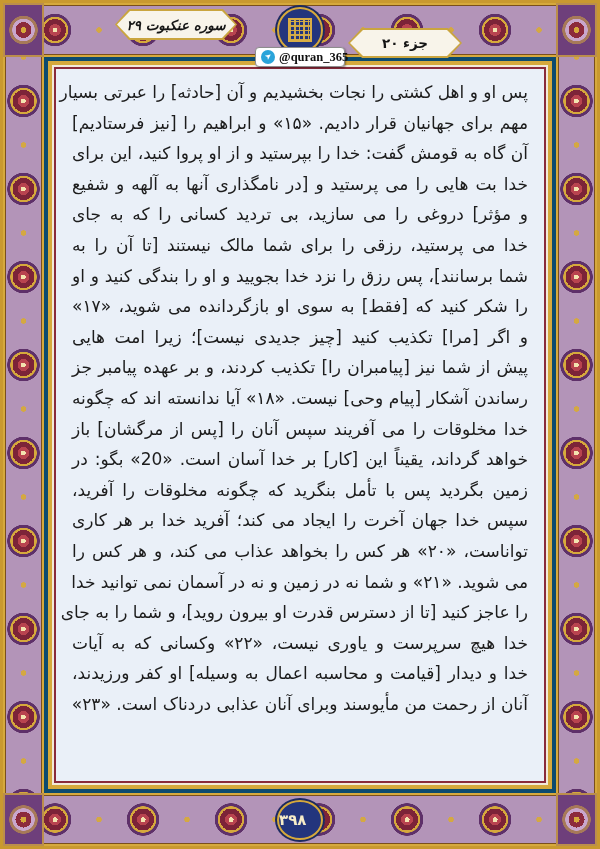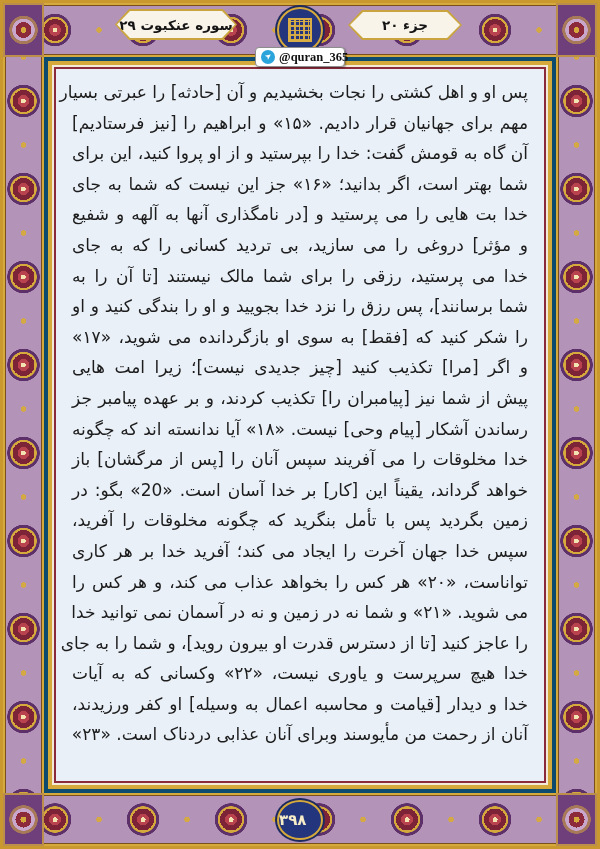--- a/index.html
+++ b/index.html
@@ -62,22 +62,22 @@
     font-family:"DejaVu Sans",sans-serif;
   }
 
   
   .cart{position:absolute;z-index:4;background:#caa53f;
     clip-path:polygon(14px 0,calc(100% - 14px) 0,100% 50%,calc(100% - 14px) 100%,14px 100%,0 50%);}
   .cart-inner{position:absolute;inset:2px;background:#f8f4ea;
     clip-path:polygon(13px 0,calc(100% - 13px) 0,100% 50%,calc(100% - 13px) 100%,13px 100%,0 50%);
     display:flex;align-items:center;justify-content:center;
     font-size:13.5px;font-weight:bold;color:#151515;direction:rtl;}
-  .cart-surah{left:112px;top:6px;width:122px;height:31px;}
-  .cart-juz{left:345px;top:7px;width:114px;height:30px;}
+  .cart-surah{left:112px;top:6px;width:122px;height:31px;font-style:italic;}
+  .cart-juz{left:345px;top:25px;width:114px;height:30px;}
 
   .emblem{position:absolute;z-index:4;left:calc(50% - 23px);top:4px;width:46px;height:46px;
     border-radius:50%;background:#23357d;border:2px solid #d6a93c;box-sizing:border-box;
     box-shadow:0 0 0 2px #1c2a60;display:flex;align-items:center;justify-content:center;}
   .emblem-square{width:24px;height:24px;box-sizing:border-box;border:2px solid #d9ae45;
     background-color:#23357d;
     background-image:
       repeating-linear-gradient(0deg, rgba(217,174,69,.95) 0 1.5px, rgba(0,0,0,0) 1.5px 4.5px),
       repeating-linear-gradient(90deg, rgba(217,174,69,.95) 0 1.5px, rgba(0,0,0,0) 1.5px 4.5px);}
 
@@ -130,21 +130,20 @@
   </div>
 
   <div class="frame-a">
     <div class="frame-b">
         <div class="frame-c">
           <div class="frame-d">
       <div class="paper">
         <div class="line">پس او و اهل کشتی را نجات بخشیدیم و آن [حادثه] را عبرتی بسیار</div>
         <div class="line">مهم برای جهانیان قرار دادیم. «۱۵» و ابراهیم را [نیز فرستادیم]</div>
         <div class="line">آن گاه به قومش گفت: خدا را بپرستید و از او پروا کنید، این برای</div>
-        <div class="line">شما بهتر است، اگر بدانید؛ «۱۶» جز این نیست که شما به جای</div>
         <div class="line">خدا بت هایی را می پرستید و [در نامگذاری آنها به آلهه و شفیع</div>
         <div class="line">و مؤثر] دروغی را می سازید، بی تردید کسانی را که به جای</div>
         <div class="line">خدا می پرستید، رزقی را برای شما مالک نیستند [تا آن را به</div>
         <div class="line">شما برسانند]، پس رزق را نزد خدا بجویید و او را بندگی کنید و او</div>
         <div class="line">را شکر کنید که [فقط] به سوی او بازگردانده می شوید، «۱۷»</div>
         <div class="line">و اگر [مرا] تکذیب کنید [چیز جدیدی نیست]؛ زیرا امت هایی</div>
         <div class="line">پیش از شما نیز [پیامبران را] تکذیب کردند، و بر عهده پیامبر جز</div>
         <div class="line">رساندن آشکار [پیام وحی] نیست. «۱۸» آیا ندانسته اند که چگونه</div>
         <div class="line">خدا مخلوقات را می آفریند سپس آنان را [پس از مرگشان] باز</div>
         <div class="line">خواهد گرداند، یقیناً این [کار] بر خدا آسان است. «20» بگو: در</div>

